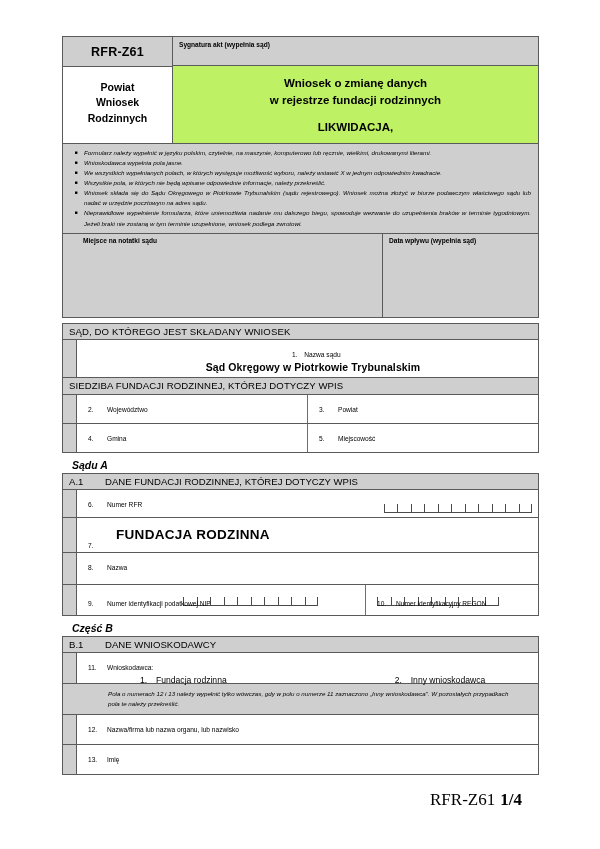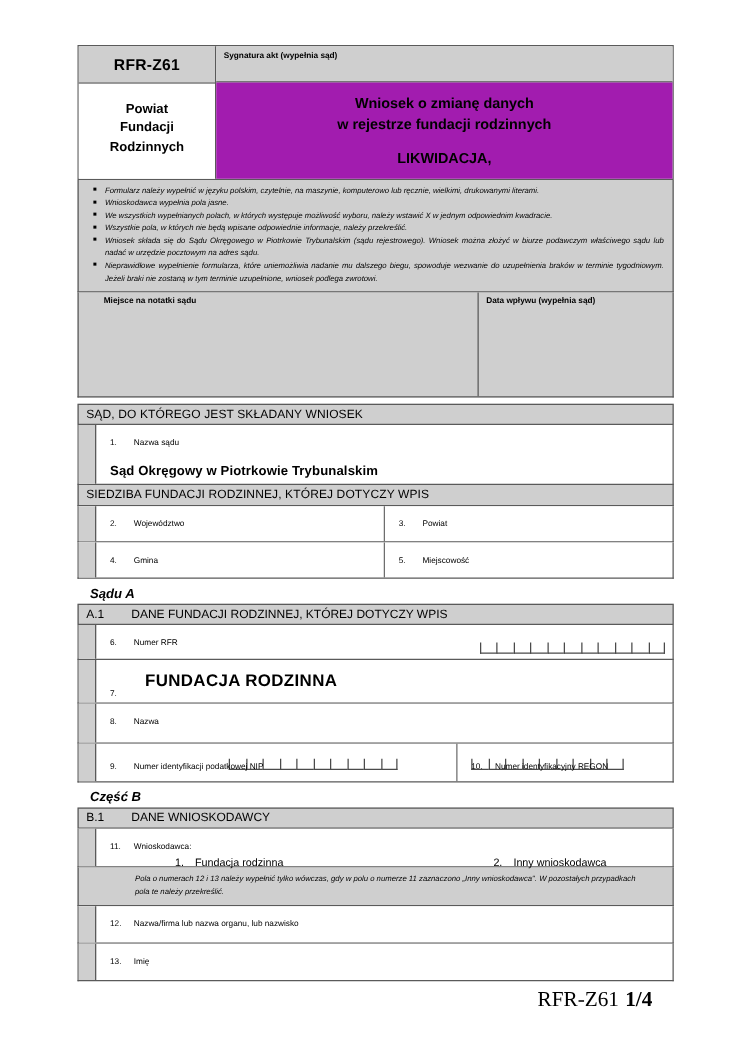--- a/index.html
+++ b/index.html
@@ -69,21 +69,21 @@
   .hdr-sign {
     background: #cfcfcf;
     height: 29px;
     border-bottom: 1px solid #5a5a5a;
     box-sizing: border-box;
     font-size: 6.6px;
     font-weight: bold;
     padding: 4px 0 0 6px;
   }
   .hdr-title {
-    background: #a21caf;
+    background: #bef264;
     flex: 1;
     text-align: center;
     box-sizing: border-box;
     padding: 9px 6px 8px 6px;
   }
   .hdr-title .t1 {
     font-size: 11.5px;
     font-weight: bold;
     line-height: 1.5;
   }
@@ -141,21 +141,21 @@
   .notes-r {
     width: 155px;
     flex: 0 0 155px;
     box-sizing: border-box;
     padding: 3px 0 0 6px;
     font-size: 6.6px;
     font-weight: bold;
   }
 
   
-  .barwrap { margin-top: 5px; }
+  .barwrap { margin-top: 5px; text-align: center; }
   .bar {
     background: #cfcfcf;
     border: 1px solid #5a5a5a;
     box-sizing: border-box;
     height: 17px;
     display: flex;
     align-items: center;
     font-size: 9.6px;
     padding-left: 6px;
     letter-spacing: .1px;
@@ -199,21 +199,21 @@
   .cell.split { border-right: 1px solid #6e6e6e; }
   .num {
     font-size: 6.6px;
     display: inline-block;
     min-width: 19px;
   }
   .lbl { font-size: 6.6px; }
   .val {
     font-size: 10.5px;
     font-weight: bold;
-    margin-top: 10px;
+    margin-top: 0;
     letter-spacing: .1px;
   }
   .bigval {
     font-size: 13.5px;
     font-weight: bold;
     letter-spacing: .3px;
   }
 
   
   .comb {
@@ -278,21 +278,21 @@
 <body>
 
 <div class="page">
 
   <div class="hdr">
     <div class="hdr-left">
       <div class="hdr-code">RFR-Z61</div>
       <div class="hdr-reg">
         <div>
           <div>Powiat</div>
-          <div>Fundacji</div>
+          <div>Wniosek</div>
           <div>Rodzinnych</div>
         </div>
       </div>
     </div>
     <div class="hdr-right">
       <div class="hdr-sign">Sygnatura akt (wypełnia sąd)</div>
       <div class="hdr-title">
         <div class="t1">
           <div>Wniosek o zmianę danych</div>
           <div>w rejestrze fundacji rodzinnych</div>

